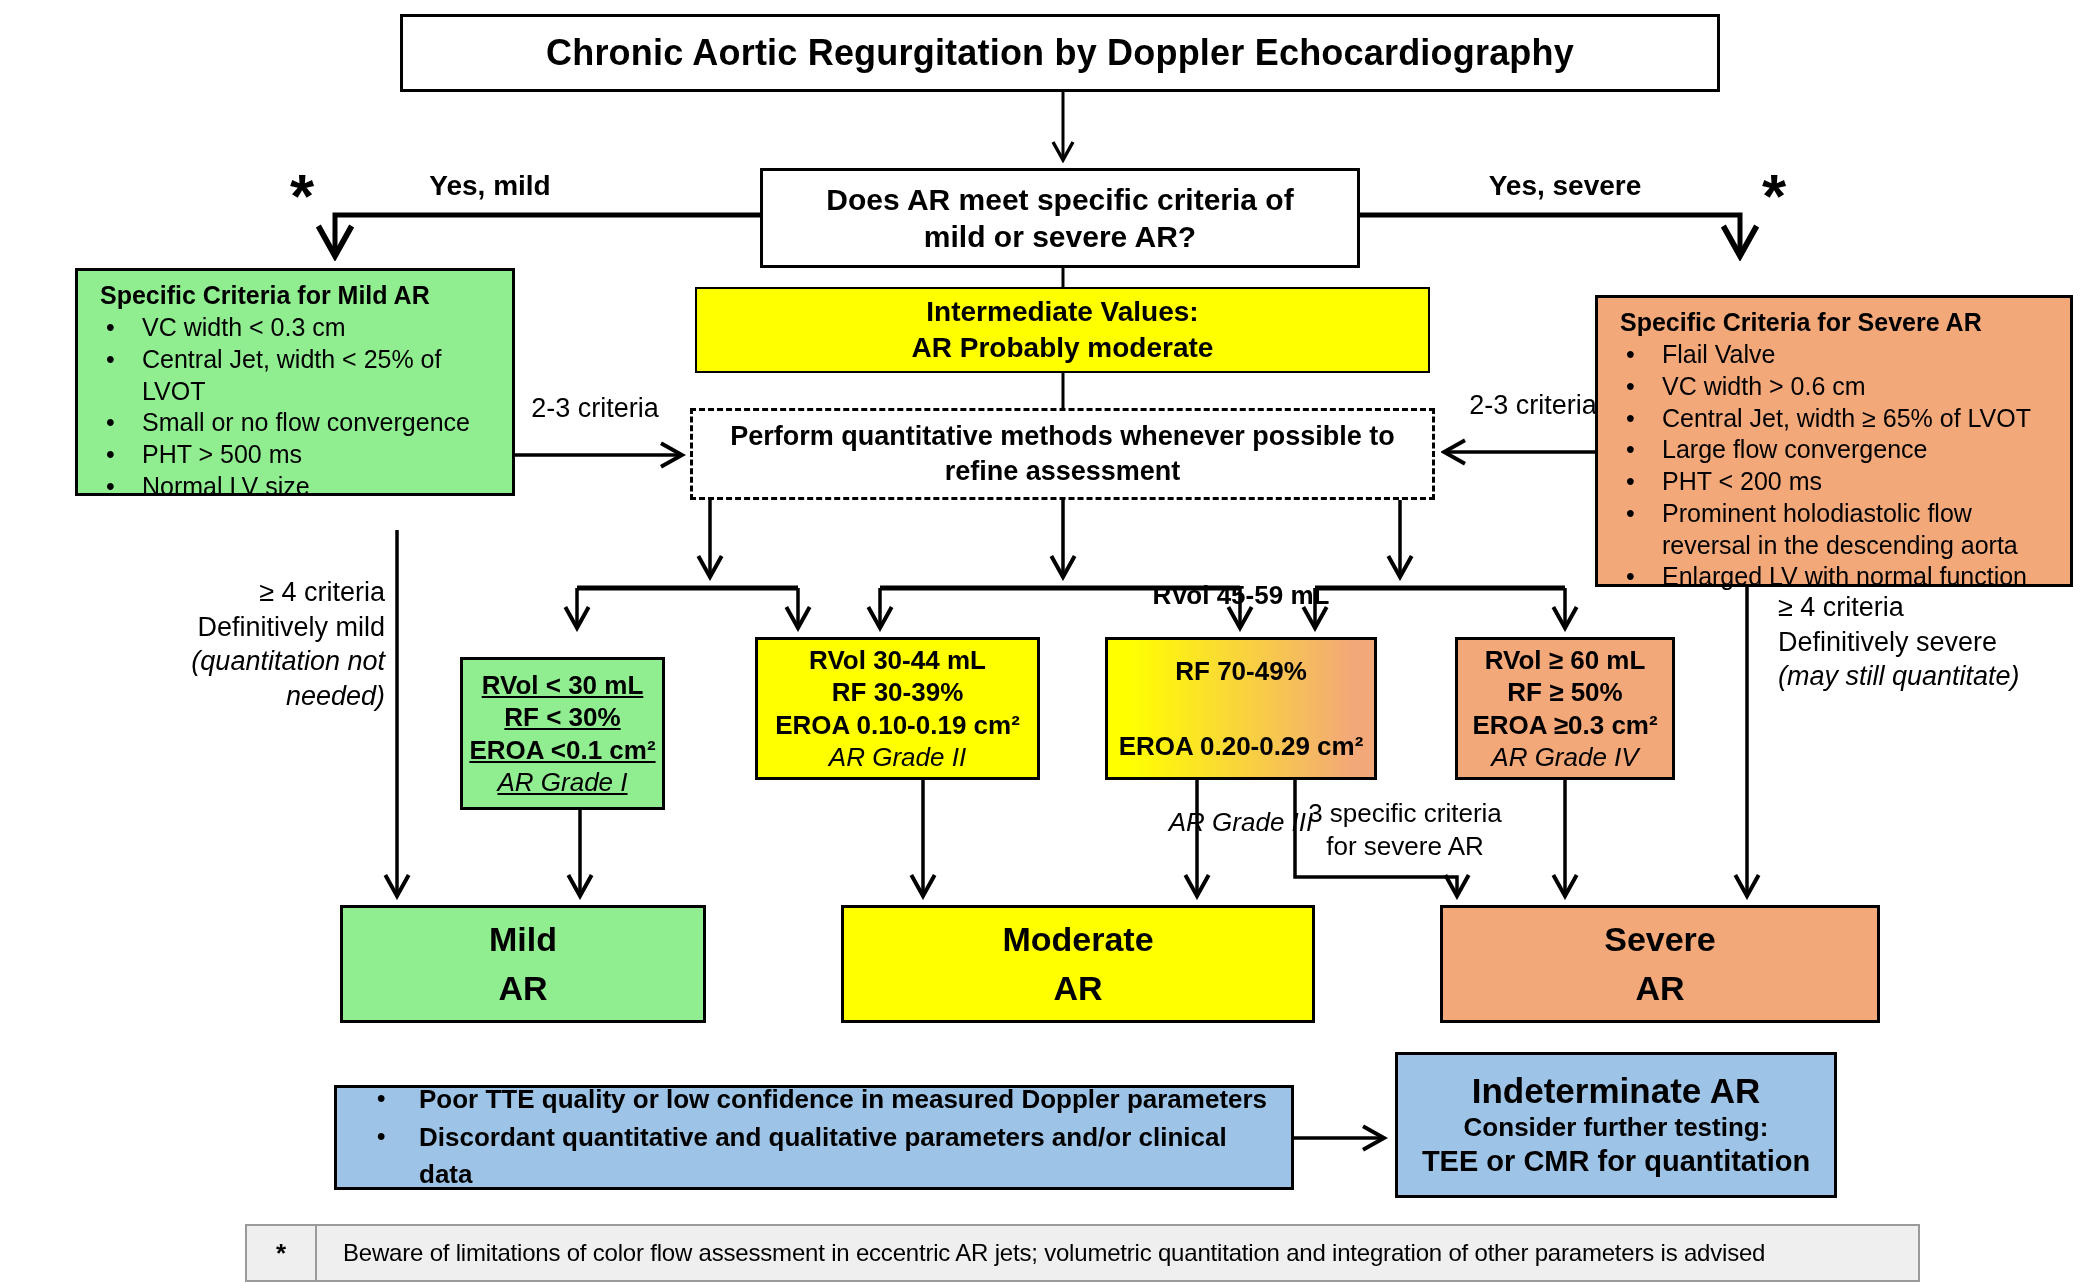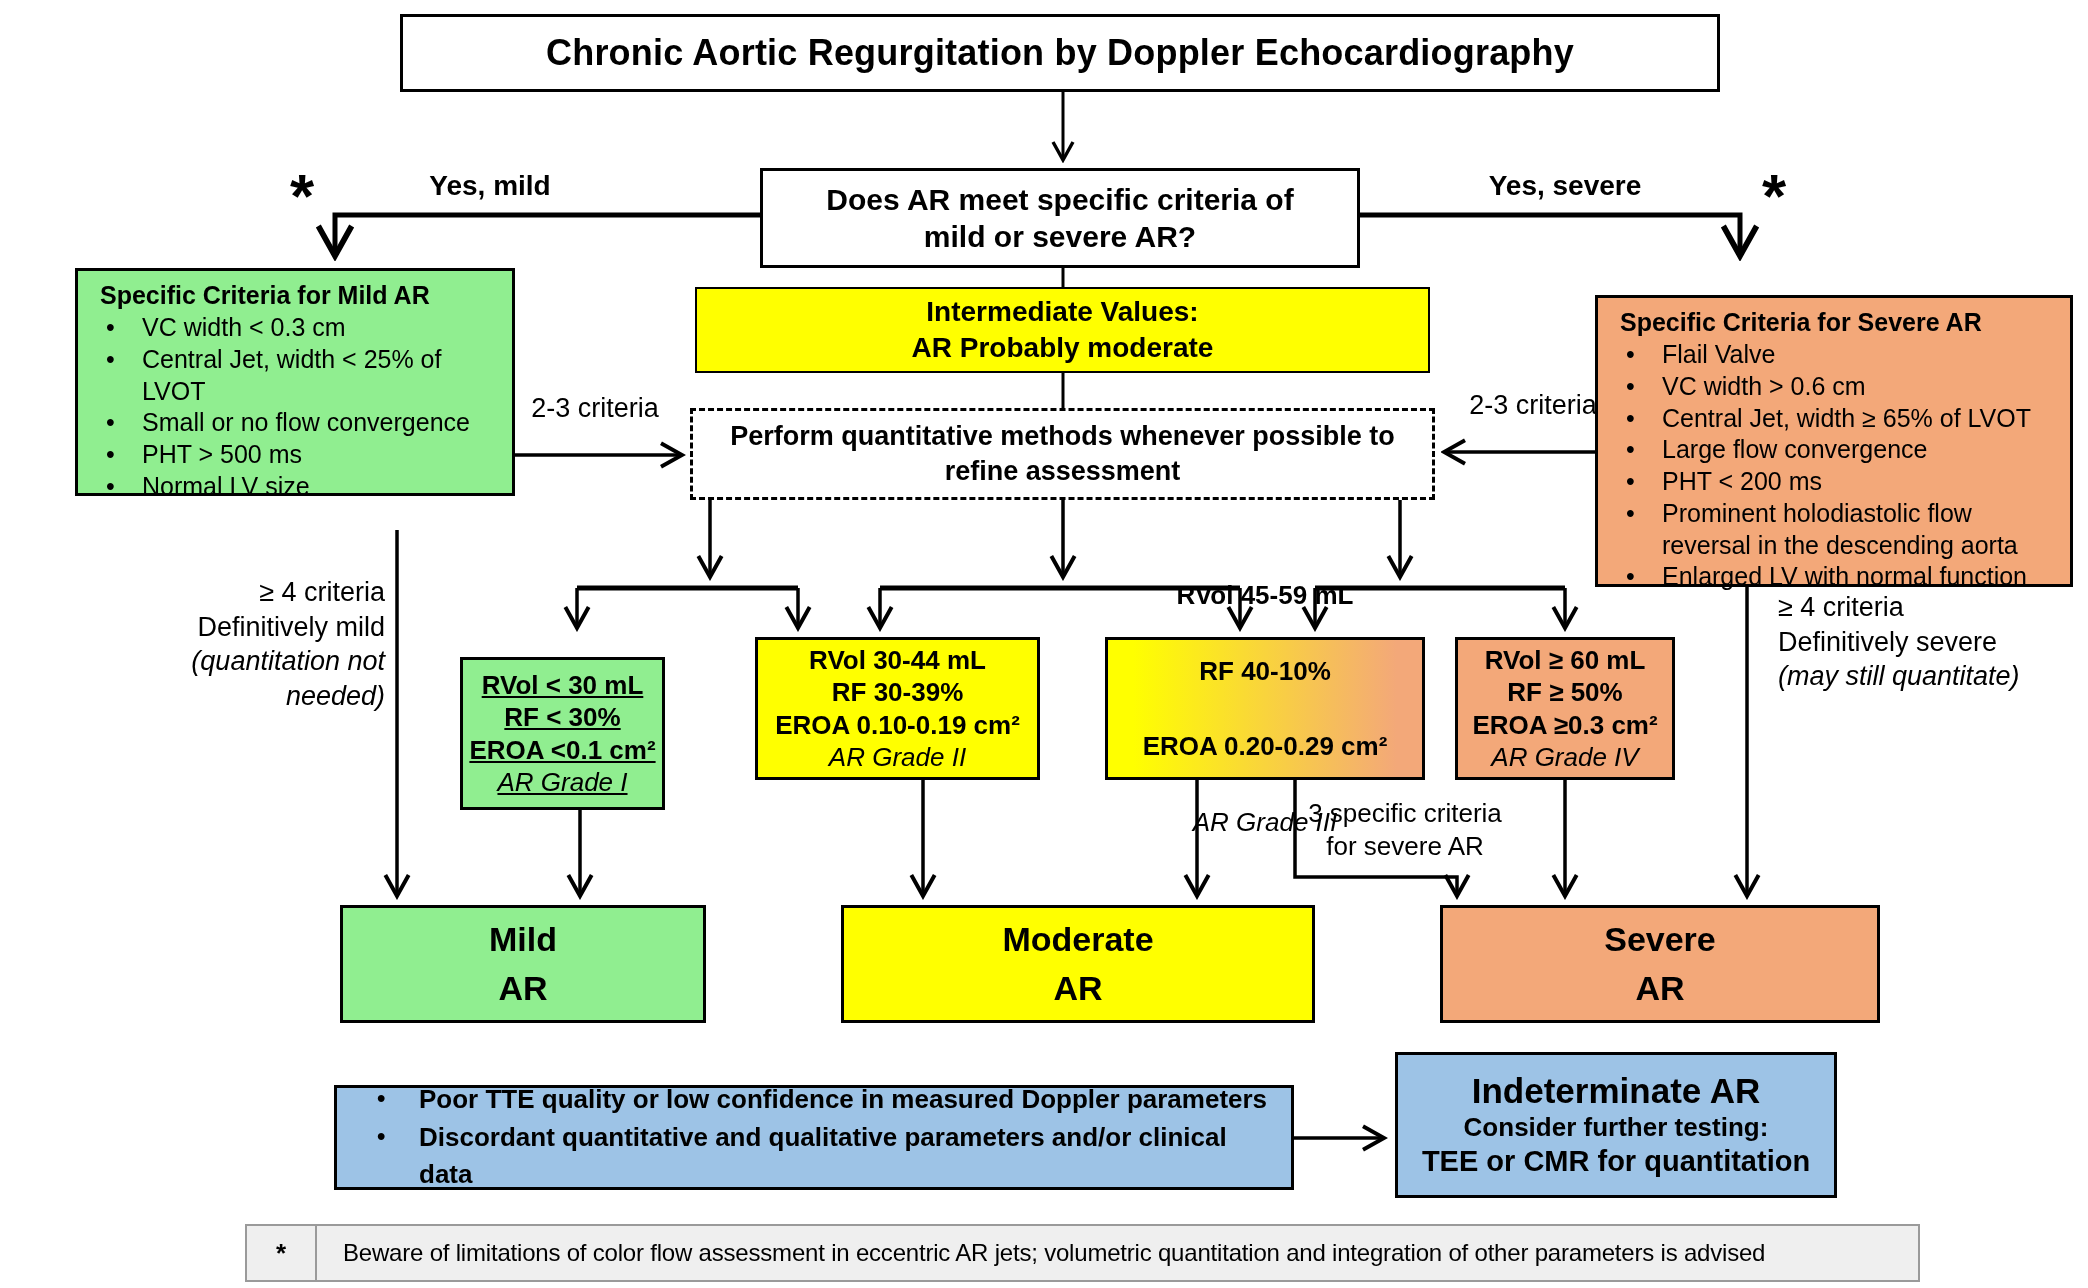--- a/index.html
+++ b/index.html
@@ -163,23 +163,23 @@
     <span>RF &lt; 30%</span>
     <span>EROA &lt;0.1 cm²</span>
     <span class="gr">AR Grade I</span>
   </div>
   <div class="abs grade-box g-yellow" style="left:755px;top:637px;width:285px;height:143px;">
     <span>RVol 30-44 mL</span>
     <span>RF 30-39%</span>
     <span>EROA 0.10-0.19 cm²</span>
     <span class="gr">AR Grade II</span>
   </div>
-  <div class="abs grade-box g-grad" style="left:1105px;top:637px;width:320px;height:143px;gap:43px;">
+  <div class="abs grade-box g-grad" style="left:1105px;top:637px;width:272px;height:143px;gap:43px;">
     <span>RVol 45-59 mL</span>
-    <span>RF 40-10%</span>
+    <span>RF 70-49%</span>
     <span>EROA 0.20-0.29 cm²</span>
     <span class="gr">AR Grade III</span>
   </div>
   <div class="abs grade-box g-orange" style="left:1455px;top:637px;width:220px;height:143px;">
     <span>RVol ≥ 60 mL</span>
     <span>RF ≥ 50%</span>
     <span>EROA ≥0.3 cm²</span>
     <span class="gr">AR Grade IV</span>
   </div>
 

